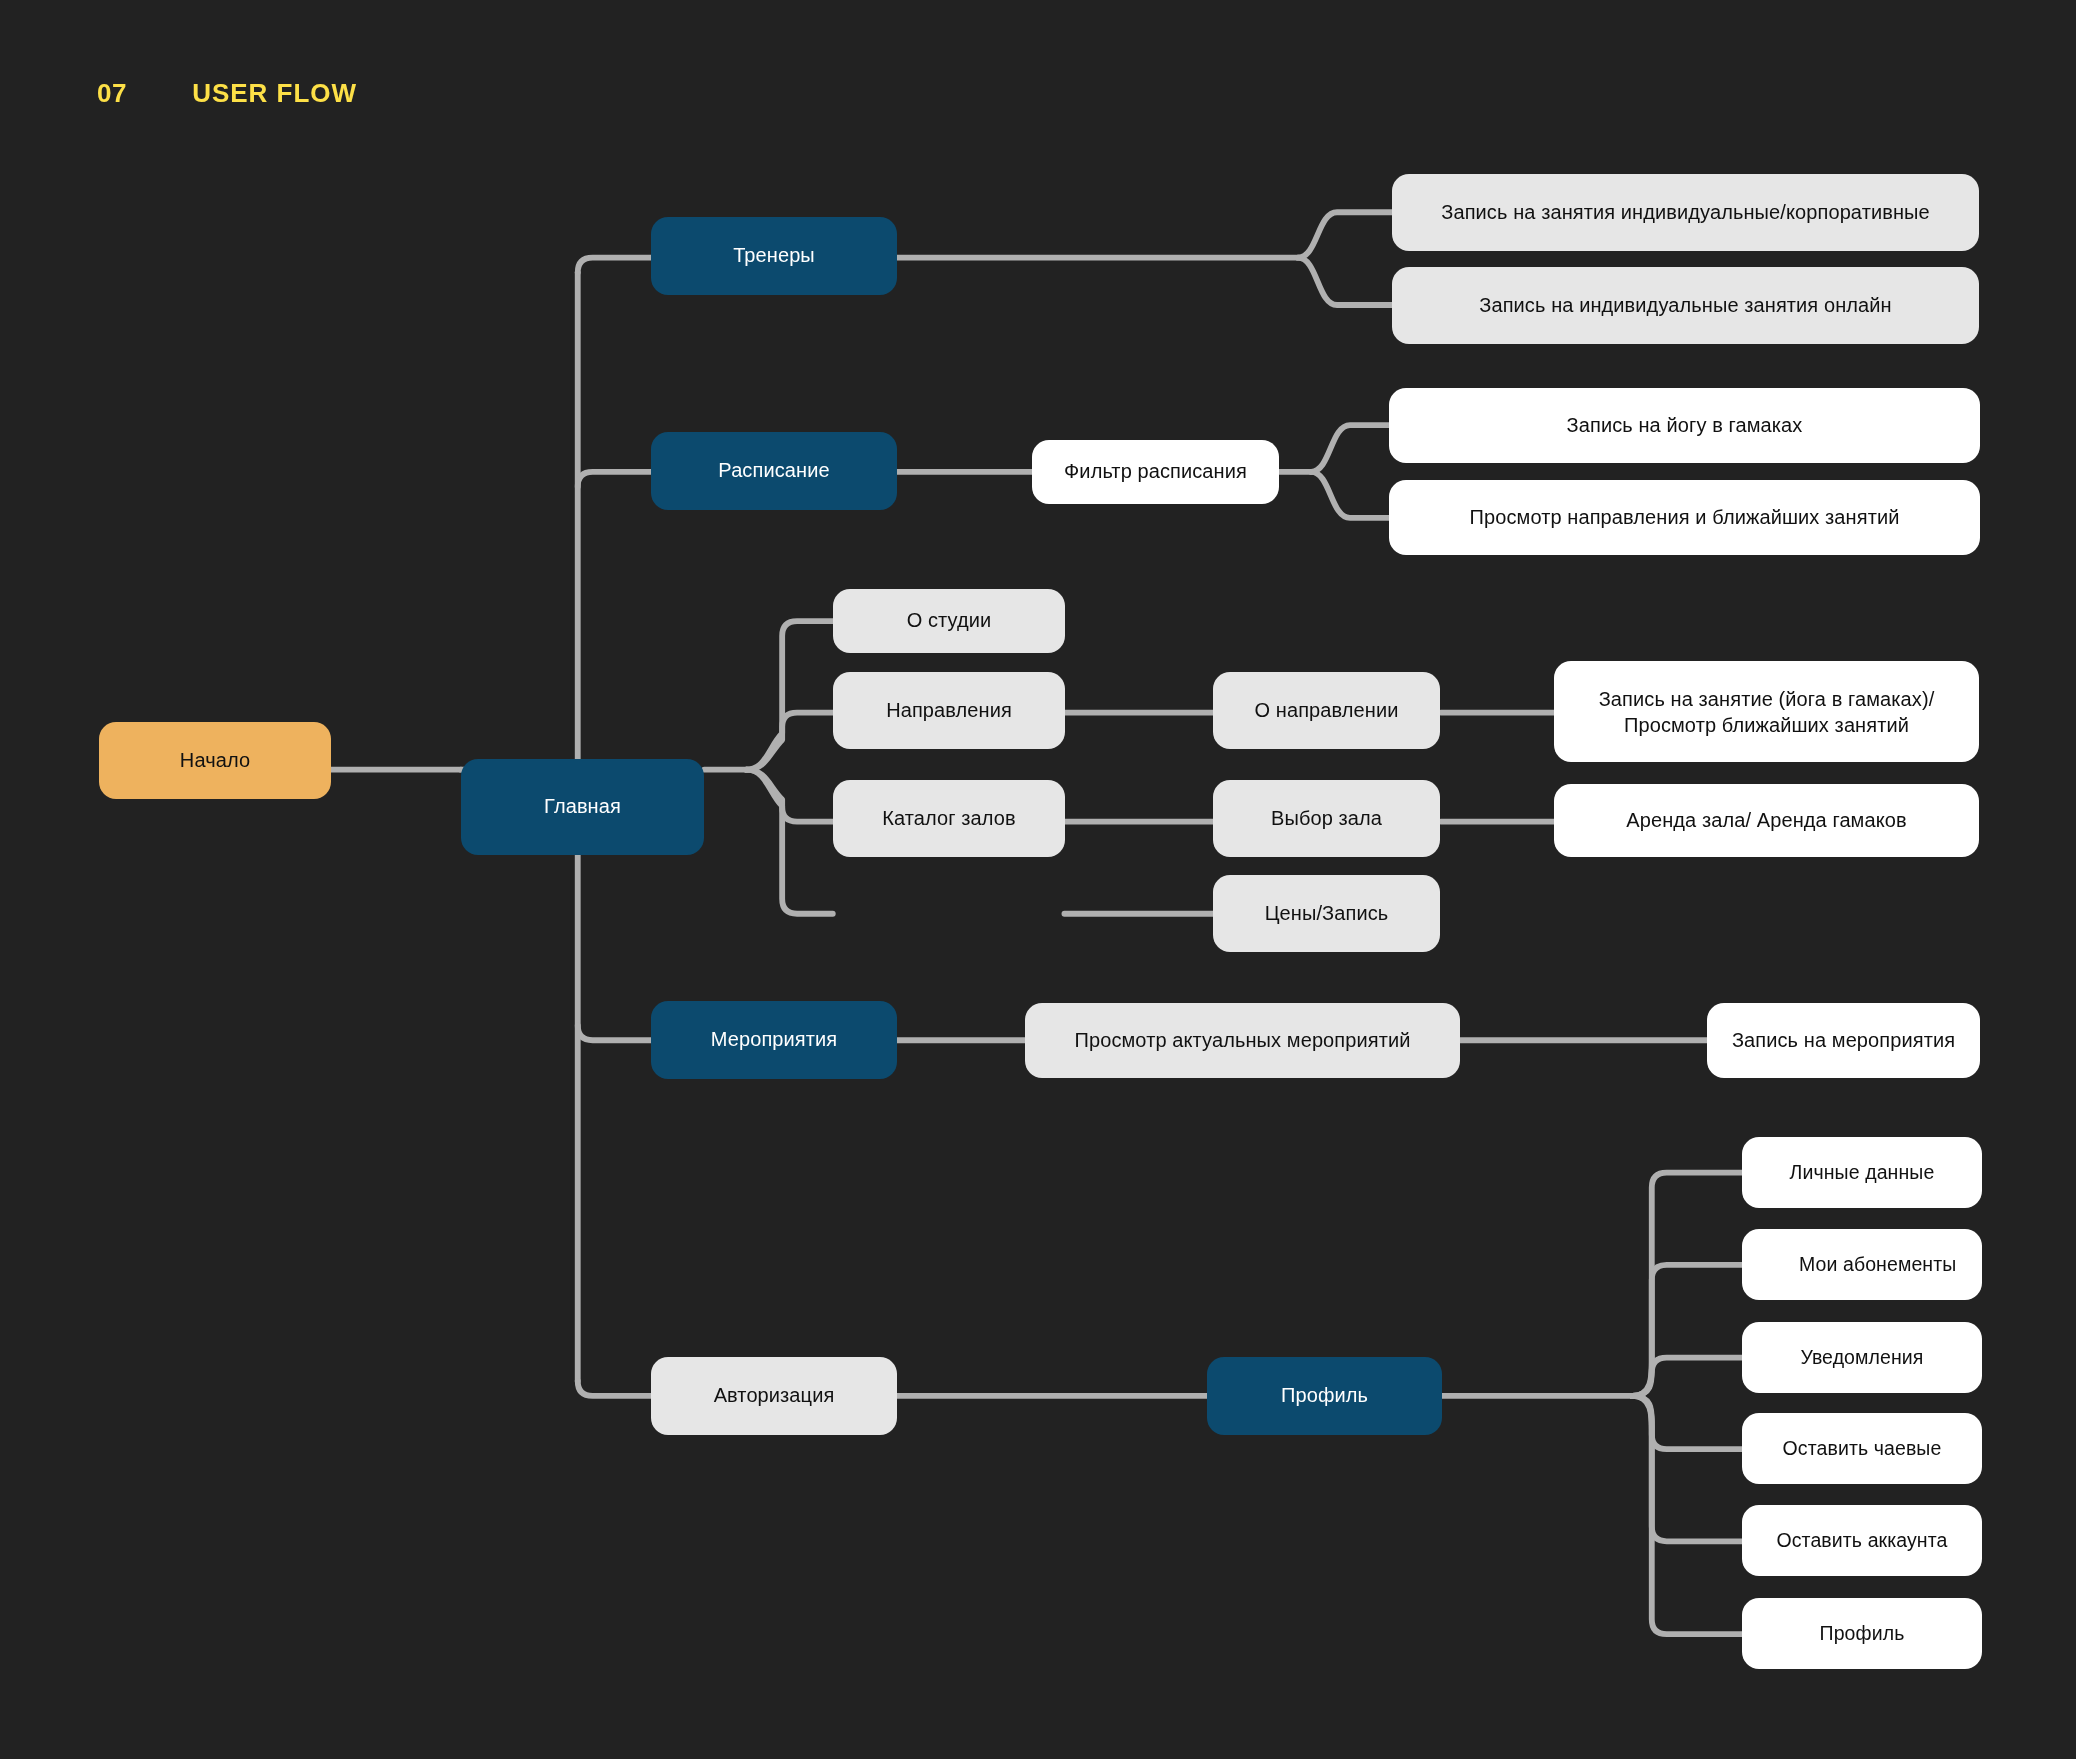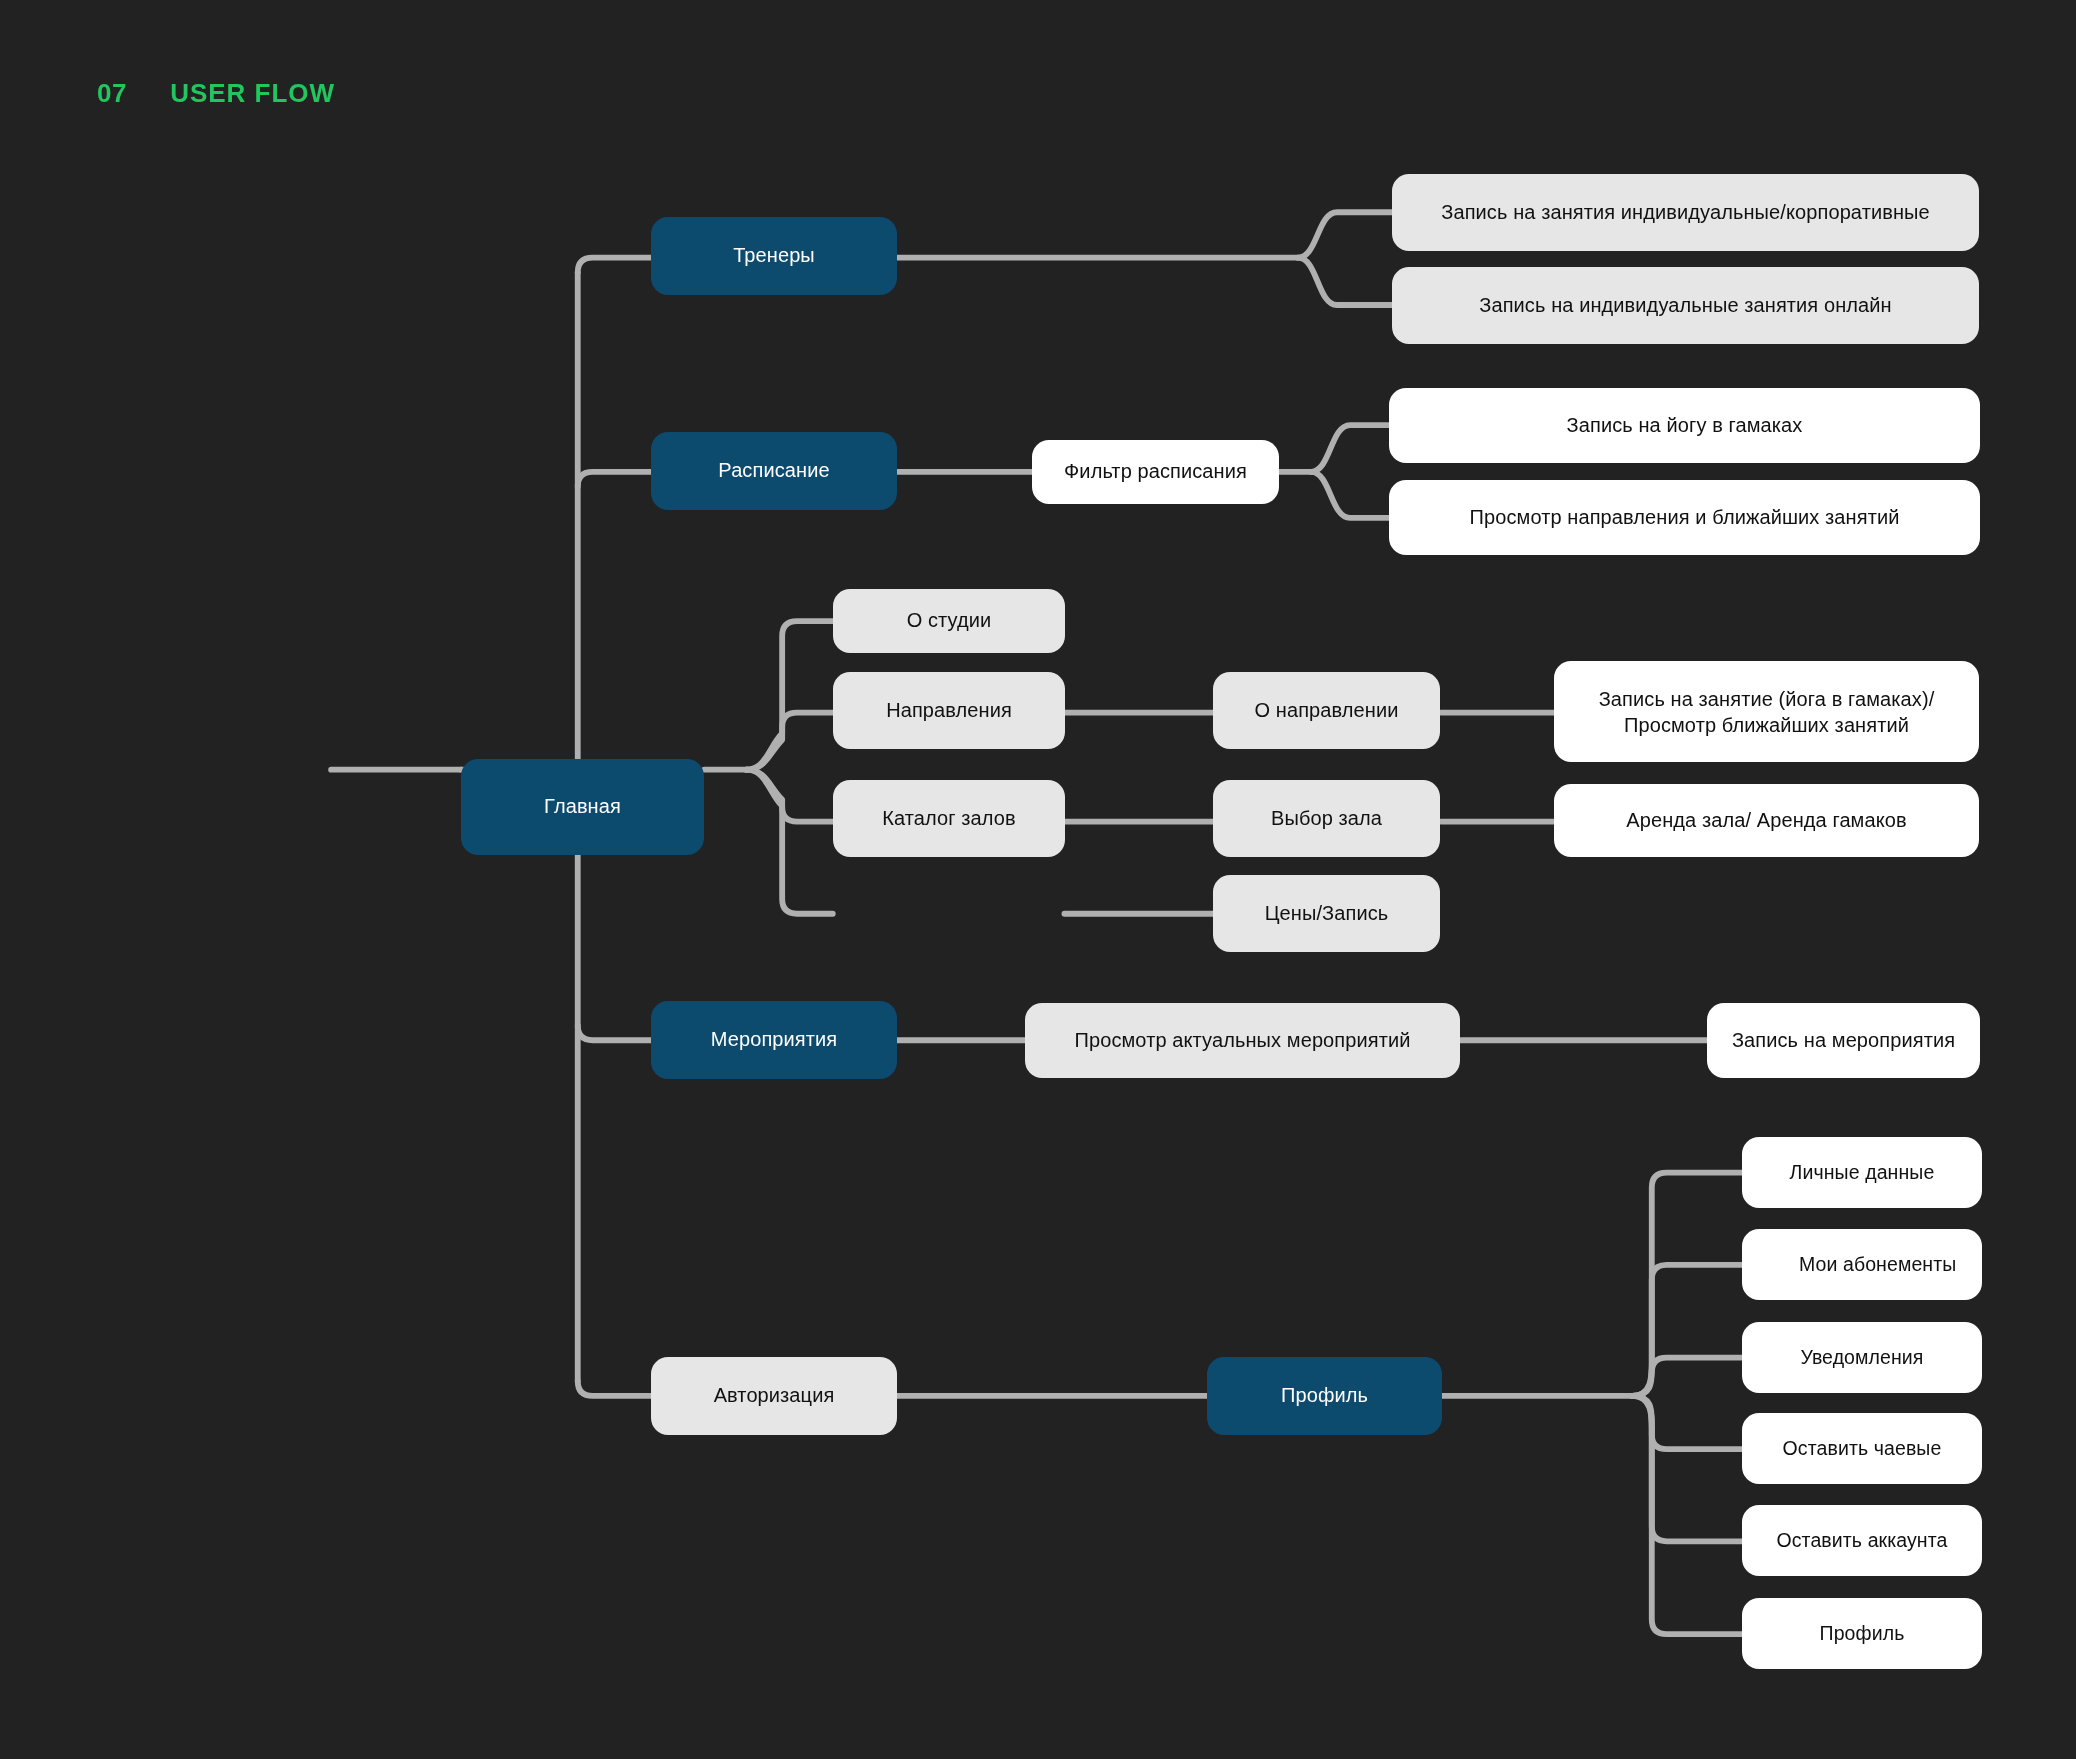--- a/index.html
+++ b/index.html
@@ -14,22 +14,22 @@
     background: #222222;
     overflow: hidden;
     font-family: "Liberation Sans", sans-serif;
   }
   #header {
     position: absolute;
     left: 97px;
     top: 78px;
     display: flex;
     align-items: baseline;
-    gap: 43px;
-    color: #22c55e;
+    gap: 65px;
+    color: #fde047;
     font-weight: bold;
     font-size: 26px;
     letter-spacing: 0.6px;
   }
   #header .num { font-size: 26px; }
   #header .ttl { font-size: 26px; letter-spacing: 1px; }
 
   #wires {
     position: absolute;
     left: 0; top: 0;
@@ -108,20 +108,21 @@
       <path d="M2222 2151 H 2515"></path>
       <path d="M2515 2151 C 2545 2151 2545 2120 2545 2100 V 1830 Q 2545 1807 2568 1807 H 2685"></path>
       <path d="M2515 2151 C 2545 2151 2545 2125 2545 2105 V 1972 Q 2545 1949 2568 1949 H 2685"></path>
       <path d="M2515 2151 C 2545 2151 2545 2130 2545 2110 V 2115 Q 2545 2092 2568 2092 H 2685"></path>
       <path d="M2515 2151 C 2545 2151 2545 2172 2545 2192 V 2210 Q 2545 2233 2568 2233 H 2685"></path>
       <path d="M2515 2151 C 2545 2151 2545 2177 2545 2197 V 2352 Q 2545 2375 2568 2375 H 2685"></path>
       <path d="M2515 2151 C 2545 2151 2545 2182 2545 2202 V 2495 Q 2545 2518 2568 2518 H 2685"></path>
     </g>
   </svg>
 
+  <div class="node orange" style="left:99px; top:722px; width:232px; height:77px;">Начало</div>
 
   <div class="node green" style="left:461px; top:722px; width:243px; height:96px;margin-top:37px;">Главная</div>
 
   <div class="node green" style="left:651px; top:217px; width:246px; height:78px;">Тренеры</div>
   <div class="node grey" style="left:1392px; top:174px; width:587px; height:77px;">Запись на занятия индивидуальные/корпоративные</div>
   <div class="node grey" style="left:1392px; top:267px; width:587px; height:77px;">Запись на индивидуальные занятия онлайн</div>
 
   <div class="node green" style="left:651px; top:432px; width:246px; height:78px;">Расписание</div>
   <div class="node white" style="left:1032px; top:440px; width:247px; height:64px;">Фильтр расписания</div>
   <div class="node white" style="left:1389px; top:388px; width:591px; height:75px;">Запись на йогу в гамаках</div>

